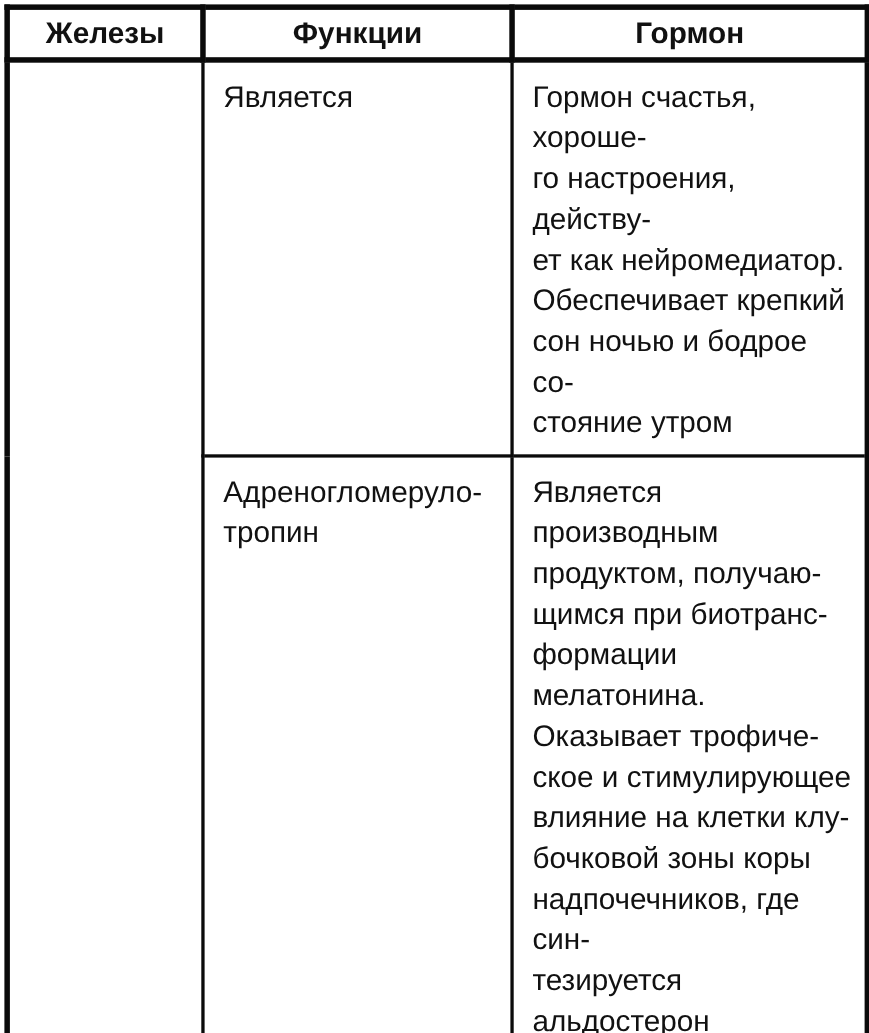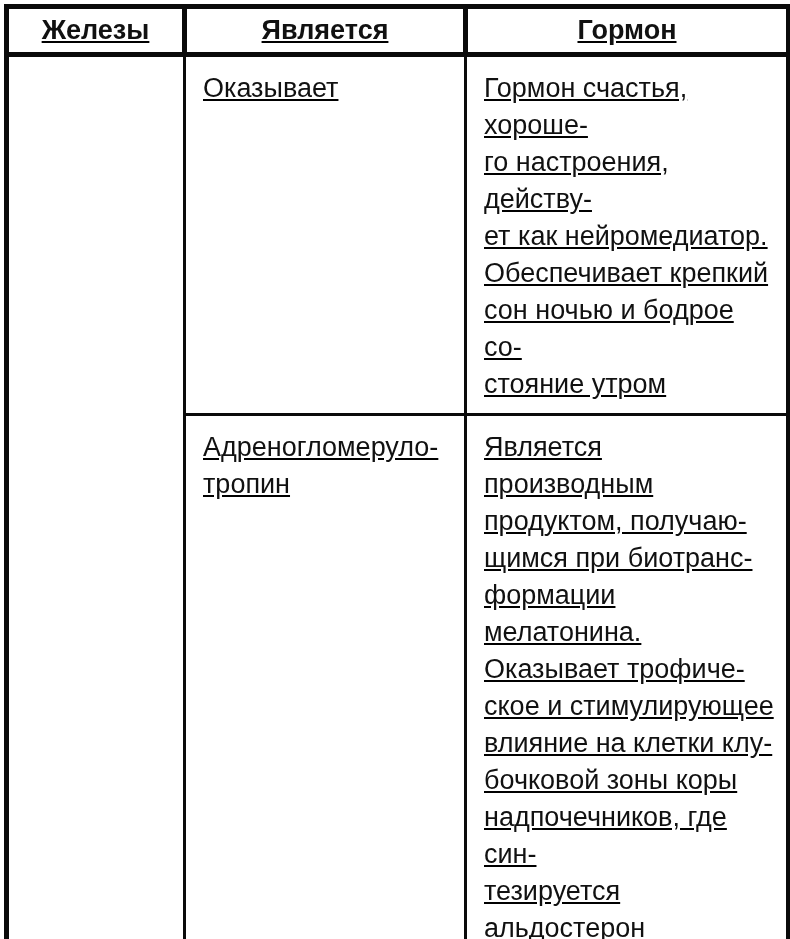--- a/index.html
+++ b/index.html
@@ -7,21 +7,20 @@
     padding: 0;
     background: #ffffff;
     font-family: "Liberation Sans", "DejaVu Sans", sans-serif;
   }
   .page {
     width: 699px;
     height: 939px;
     background: #ffffff;
     box-sizing: border-box;
     padding: 4px 4px 7px 4px;
-    text-decoration: underline;
   }
   table.hormone-table {
     border-collapse: collapse;
     table-layout: fixed;
     width: 782px;
     background: #ffffff;
   }
   table.hormone-table, 
   table.hormone-table th {
     border: 5px solid #0a0a0a;
@@ -61,28 +60,28 @@
 <div class="page">
   <table class="hormone-table">
     <colgroup>
       <col style="width:178px">
       <col style="width:281px">
       <col style="width:323px">
     </colgroup>
     <thead>
       <tr class="r-head">
         <th>Железы</th>
-        <th>Является</th>
+        <th>Функции</th>
         <th>Гормон</th>
       </tr>
     </thead>
     <tbody>
       <tr class="r0">
         <td rowspan="2"></td>
-        <td>Оказывает</td>
+        <td>Является</td>
         <td>Гормон счастья, хороше-
 го настроения, действу-
 ет как нейромедиатор.
 Обеспечивает крепкий
 сон ночью и бодрое со-
 стояние утром</td>
       </tr>
       <tr class="r1">
         <td>Адреногломеруло-
 тропин</td>

